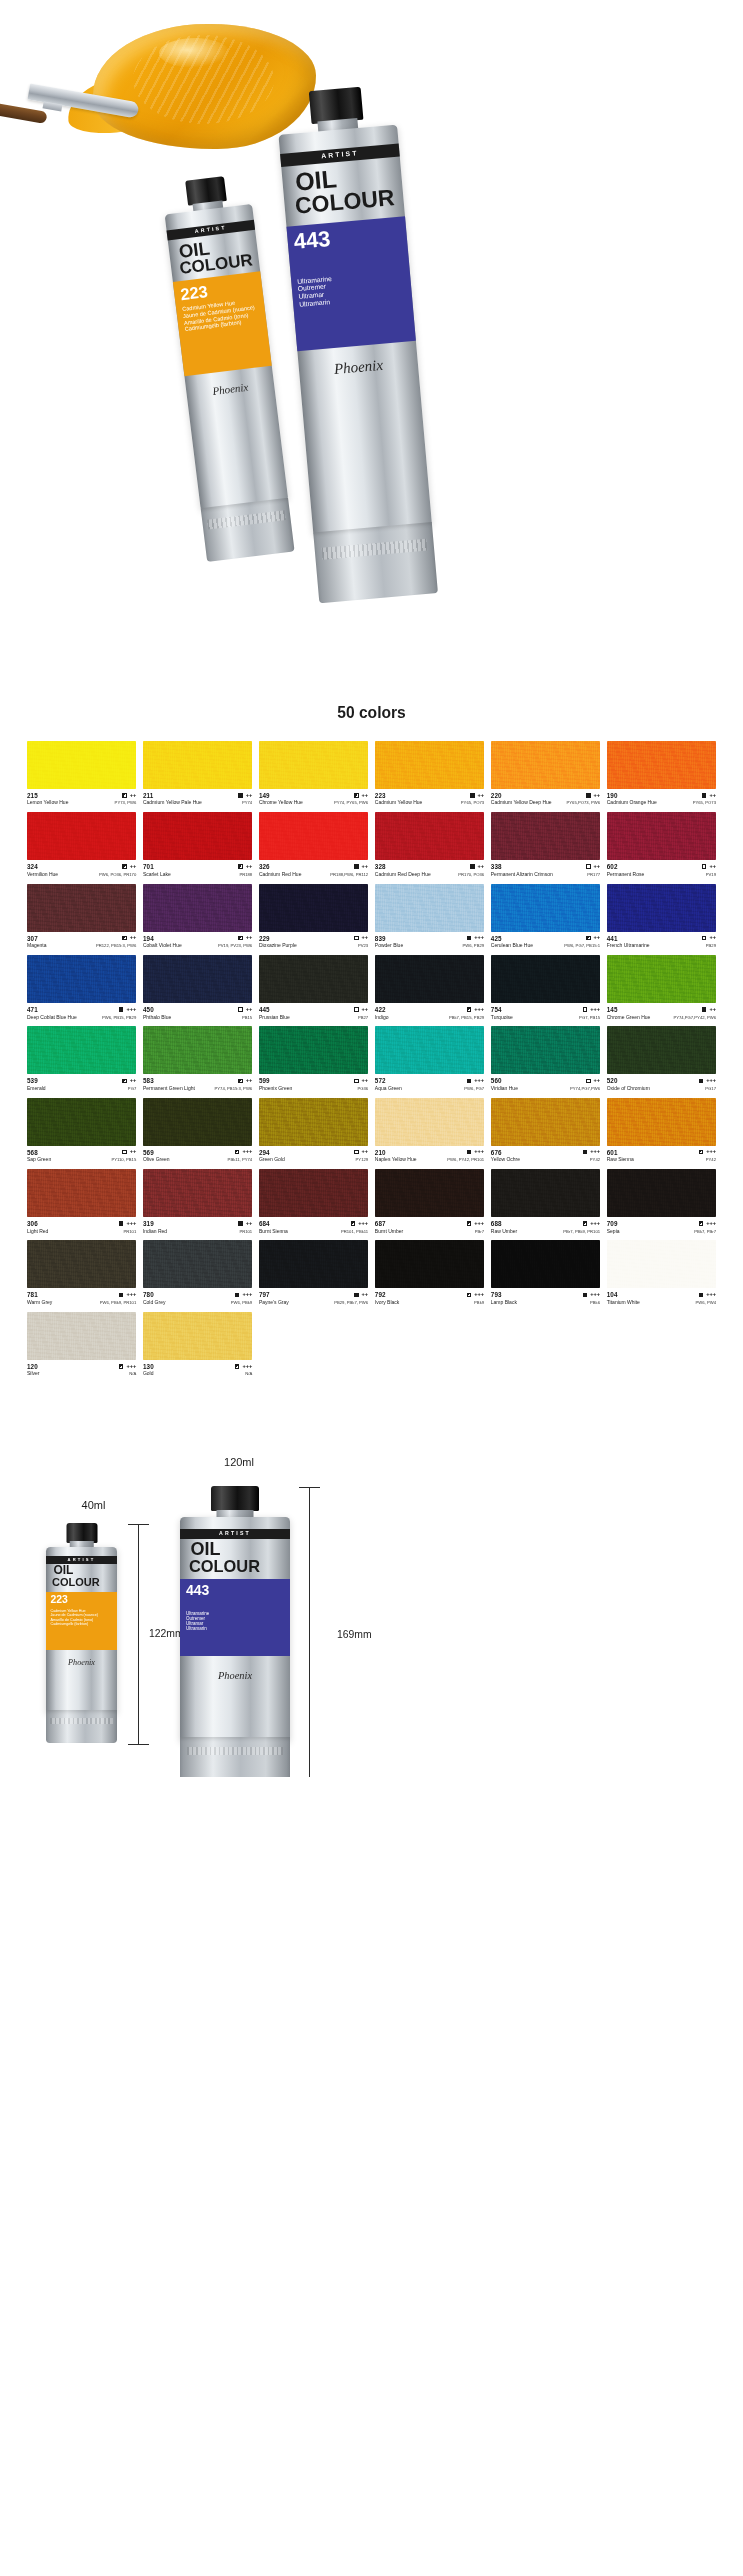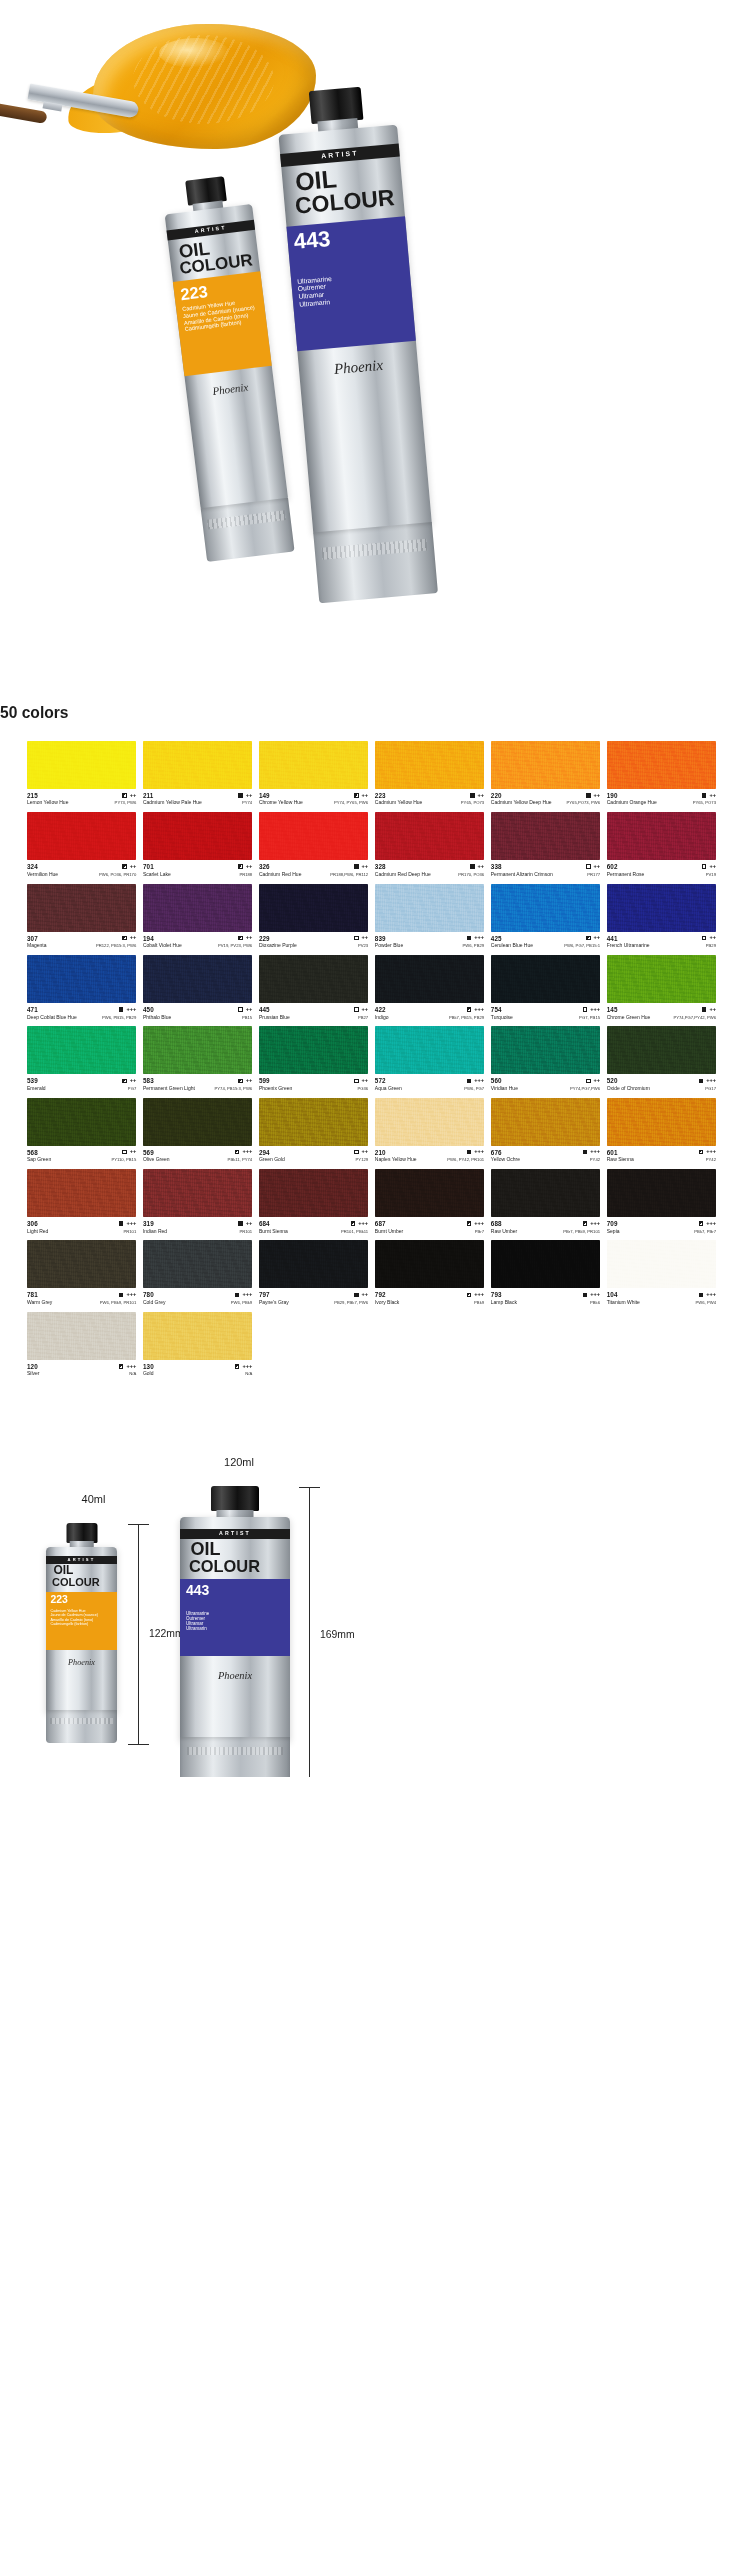--- a/index.html
+++ b/index.html
@@ -115,21 +115,21 @@
   .tube .num { font-weight: 700; line-height: 1; }
   .tube .names { line-height: 1.18; font-weight: 400; }
   .tube .logo {
     position: absolute; left: 0; width: 100%;
     text-align: center; color: #2a2a2a;
     font-family: "Liberation Serif", serif; font-style: italic;
   }
 
   
   .section-title {
-    text-align: left;
+    text-align: center;
     font-weight: 700;
     color: #1c1c1c;
   }
   #colors-title { font-size: 15.6px; margin: 0 0 19.3px 0; }
   #spec-title  { font-size: 20px; font-weight: 400; }
 
   
   .swatch-grid {
     display: grid;
     grid-template-columns: repeat(6, 1fr);
@@ -945,21 +945,21 @@
             <span class="swatch-pig">N/A</span>
           </div>
         </div>
       </div>
   </section>
 
   <section style="padding-top:55px;">
 
     <div class="spec-area" style="margin-top:34px;">
 
-      <div class="spec-label" style="left:45px; top:28px; width:97px;">40ml</div>
+      <div class="spec-label" style="left:45px; top:34px; width:97px;">40ml</div>
 
       <div class="tube" style="left:46px; top:58px; width:71px; height:223px;">
         <div class="cap" style="top:0; width:31px; height:19.3px;"></div>
         <div class="neck" style="top:18px; width:24.5px; height:6.7px;"></div>
         <div class="body" style="top:24px; height:165px;">
           <div class="brandbar" style="top:9px; height:7.4px; line-height:7.4px; font-size:4.1px;">ARTIST</div>
           <div class="oiltitle" style="top:18px; padding-left:7.4px; font-size:12px;">OIL</div>
           <div class="oiltitle" style="top:30px; padding-left:6px; font-size:11px;">COLOUR</div>
           <div class="band" style="top:45px; height:58px; background:#ef9e10; padding:3px 4.5px;">
             <div class="num" style="font-size:10.4px;">223</div>
@@ -999,19 +999,19 @@
             </div>
           </div>
           <div class="logo" style="top:153px; font-size:10.4px;">Phoenix</div>
         </div>
         <div class="crimp" style="top:251px; height:43px;"></div>
       </div>
 
       <div class="dim-line" style="left:309px; top:22px; height:296px;"></div>
       <div class="dim-cap" style="left:299px; top:22px; width:21px;"></div>
       <div class="dim-cap" style="left:299px; top:318px; width:21px;"></div>
-      <div class="dim-text" style="left:317px; top:162px;">169mm</div>
+      <div class="dim-text" style="left:334px; top:162px;">169mm</div>
 
     </div>
   </section>
 
 </div>
 
 
 </body></html>

